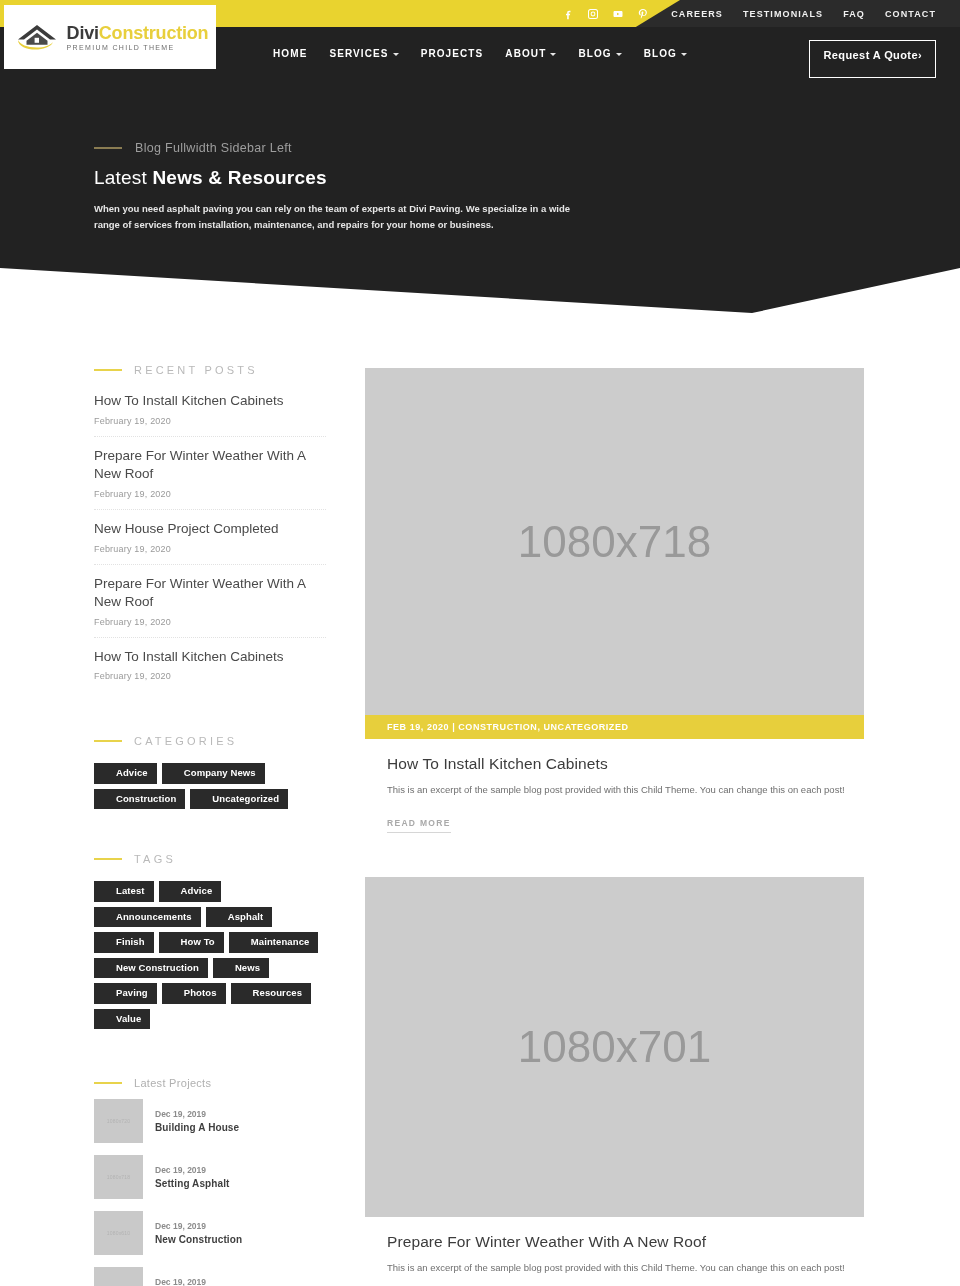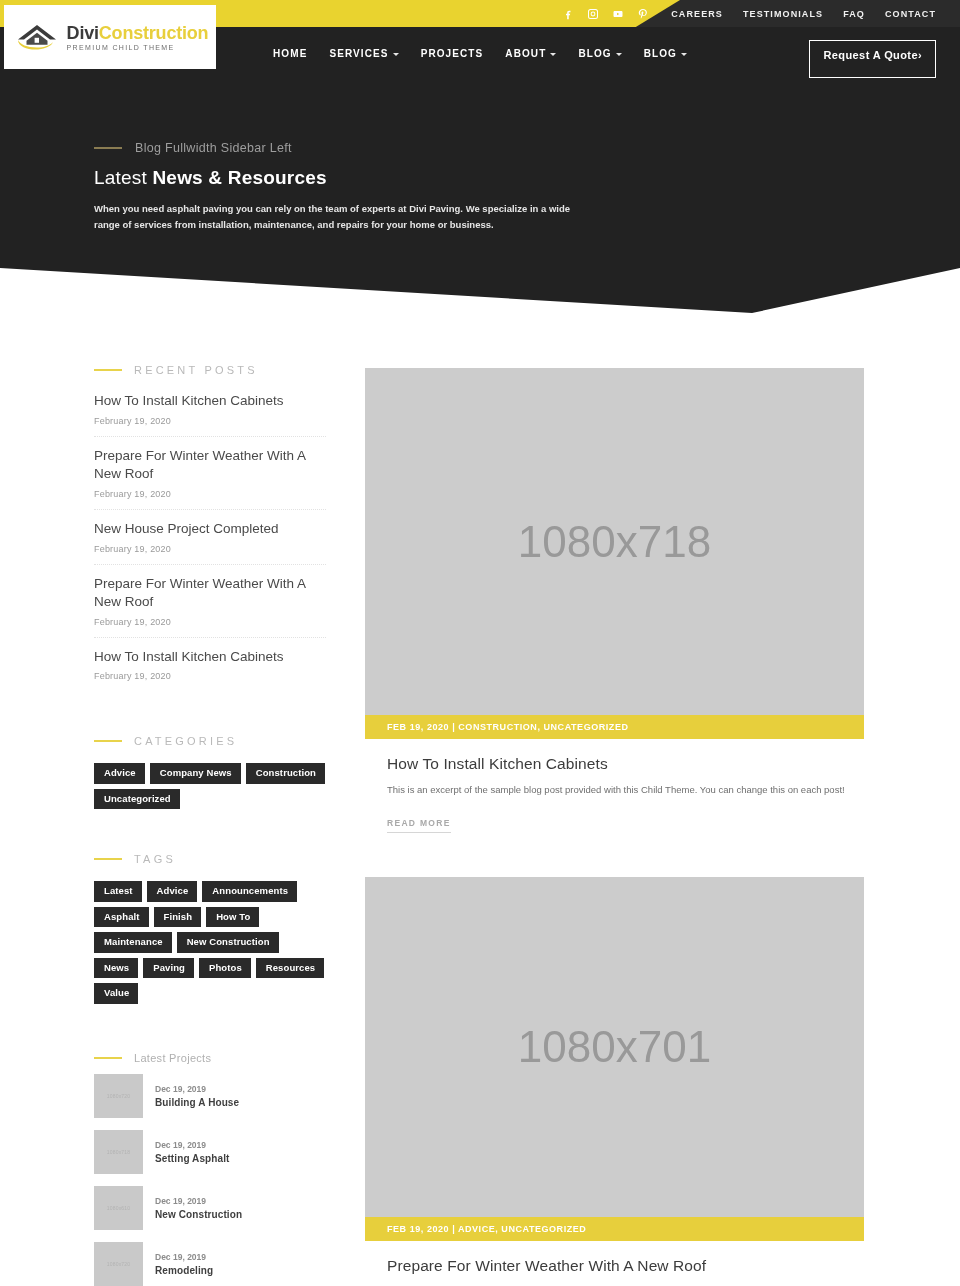--- a/index.html
+++ b/index.html
@@ -106,21 +106,21 @@
   .wid-title.small{ font-size:11px; letter-spacing:0.3px; color:#b0b0b0;}
 
   .rp-item{ border-bottom:1px dotted #e2e2e2; padding:0 0 10px 0; margin-bottom:10px;}
   .rp-item:last-child{ border-bottom:none; }
   .rp-title{ font-size:13.5px; color:#4a4a4a; line-height:1.38; margin-bottom:5px;}
   .rp-date{ font-size:9px; color:#9a9a9a; letter-spacing:0.2px;}
 
   .chip-wrap{ display:flex; flex-wrap:wrap; gap:5px; max-width:232px;}
   .chip{
     background:#2a2a2a; color:#ffffff; font-size:9.5px; font-weight:bold;
-    padding:5px 9px 6px 10px; letter-spacing:0.1px; white-space:nowrap;
+    padding:5px 9px 6px 22px; letter-spacing:0.1px; white-space:nowrap;
     line-height:1; cursor:pointer; display:inline-block;
   }
 
   .proj-item{ display:flex; align-items:center; gap:12px; margin-bottom:12px;}
   .proj-thumb{
     width:49px; height:44px; background:#c9c9c9; flex:none;
     display:flex; align-items:center; justify-content:center;
     color:#b3b3b3; font-size:5px; letter-spacing:0.2px;
   }
   .proj-date{ font-size:8.5px; color:#8c8c8c; font-weight:bold; margin-bottom:3px;}
@@ -358,21 +358,20 @@
       <div class="post-meta">FEB 19, 2020 | CONSTRUCTION, UNCATEGORIZED</div>
       <div class="post-body">
         <div class="post-title">How To Install Kitchen Cabinets</div>
         <div class="post-excerpt">This is an excerpt of the sample blog post provided with this Child Theme. You can change this on each post!</div>
         <a href="#" class="read-more">READ MORE</a>
       </div>
     </div>
 
     <div class="post">
       <div class="post-img" style="height:340px;">1080x701</div>
-      <div class="post-meta">FEB 19, 2020 | ADVICE, UNCATEGORIZED</div>
       <div class="post-body">
         <div class="post-title">Prepare For Winter Weather With A New Roof</div>
         <div class="post-excerpt">This is an excerpt of the sample blog post provided with this Child Theme. You can change this on each post!</div>
 
       </div>
     </div>
 
   </div>
 </div>
 

